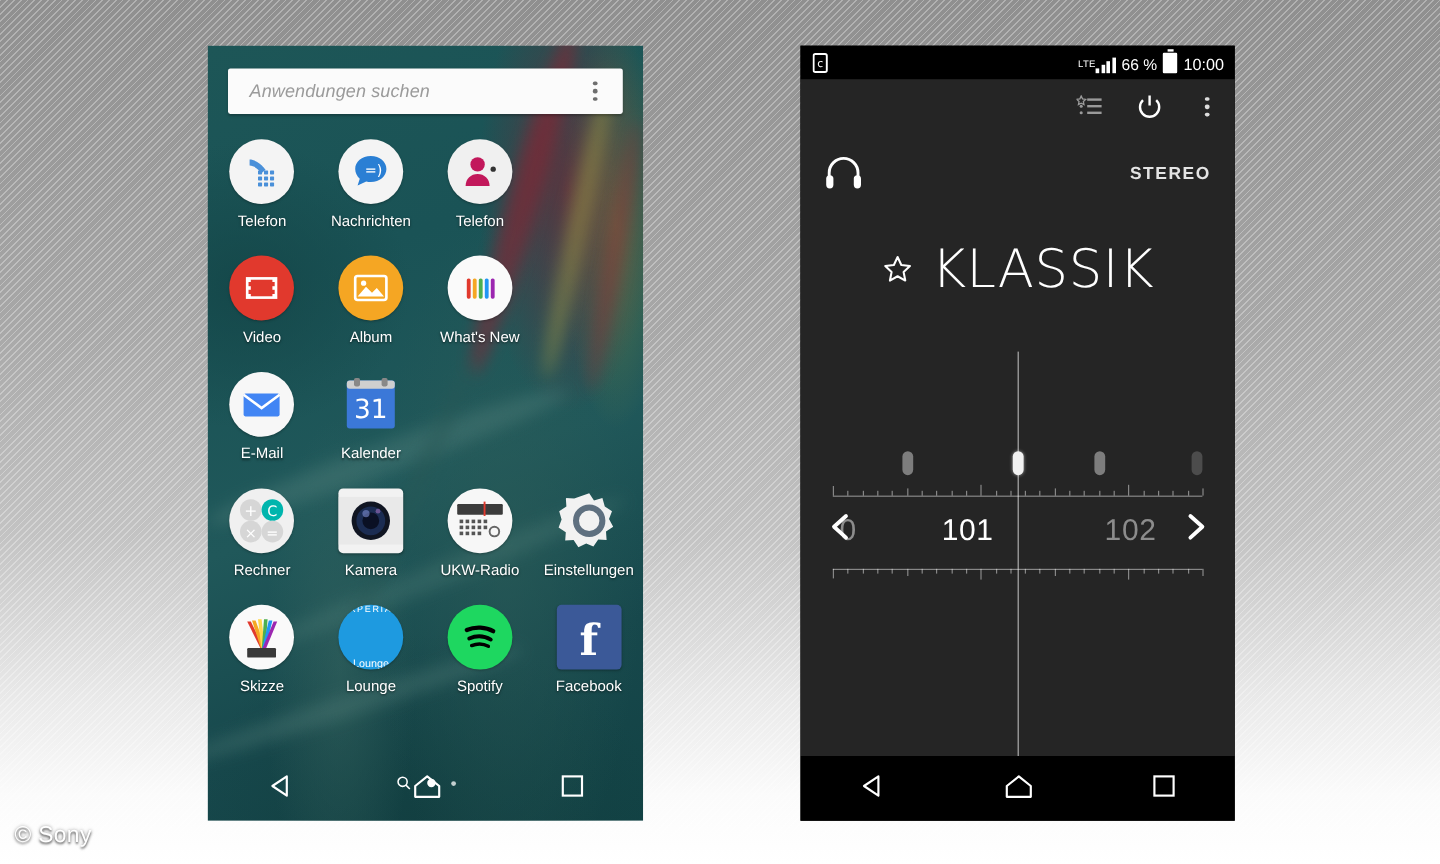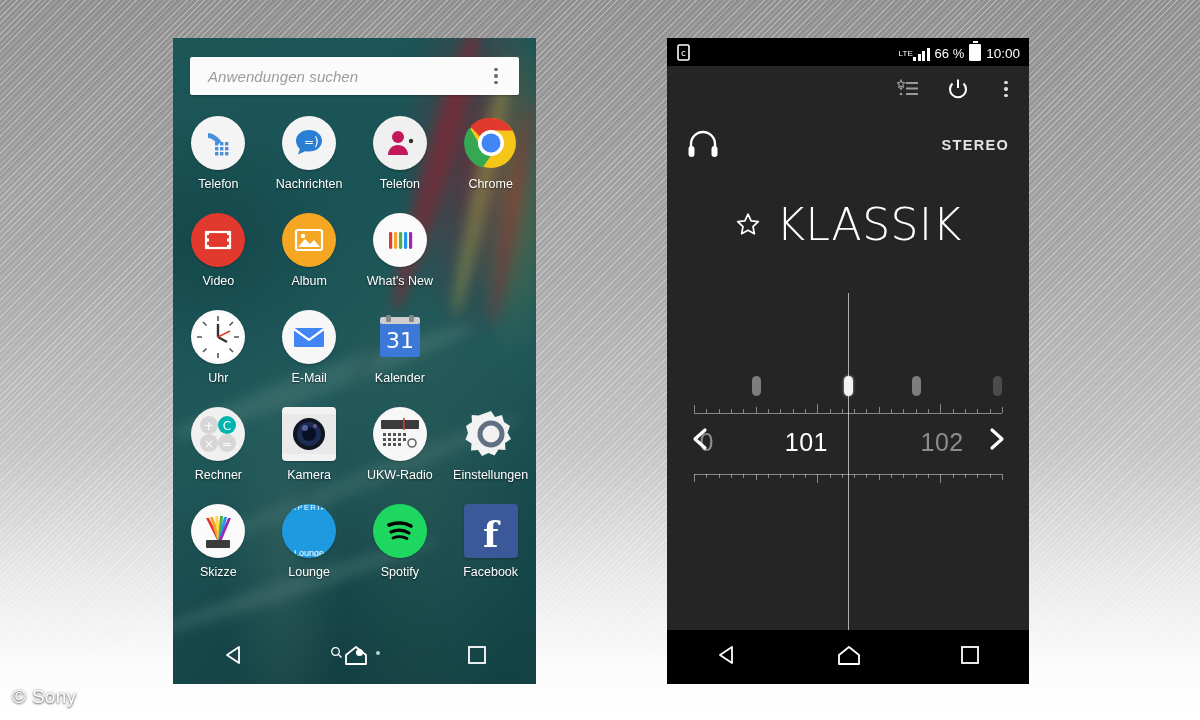--- a/index.html
+++ b/index.html
@@ -167,32 +167,20 @@
         <div class="ic" style="background:#f0f0f0;">
           <svg width="40" height="40" viewBox="0 0 40 40">
             <circle cx="18" cy="14" r="6" fill="#c2185b"></circle>
             <path d="M8 32c0-6 4.5-10 10-10s10 4 10 10z" fill="#c2185b"></path>
             <circle cx="31" cy="18" r="2.2" fill="#333"></circle>
           </svg>
         </div>
         <div class="lbl">Telefon</div>
       </div>
 
-      <div class="app">
-        <div class="ic" style="background:transparent;box-shadow:none;">
-          <svg width="54" height="54" viewBox="0 0 54 54">
-            <circle cx="27" cy="27" r="25" fill="#f5c518"></circle>
-            <path d="M27 2a25 25 0 0 1 21.6 12.5H27a12.5 12.5 0 0 0-10.8 6.2L6.3 10.5A25 25 0 0 1 27 2z" fill="#e1392d"></path>
-            <path d="M5.6 11.4l10.6 18.4A12.5 12.5 0 0 0 27 39.5l-8.5 12A25 25 0 0 1 5.6 11.4z" fill="#34a853"></path>
-            <circle cx="27" cy="27" r="13" fill="#fff"></circle>
-            <circle cx="27" cy="27" r="9.5" fill="#4285f4"></circle>
-          </svg>
-        </div>
-        <div class="lbl">Chrome</div>
-      </div>
     </div>
 
     <div class="arow">
 
       <div class="app">
         <div class="ic" style="background:#e1392d;">
           <svg width="34" height="34" viewBox="0 0 34 34">
             <rect x="5" y="9" width="24" height="16" fill="none" stroke="#fff" stroke-width="2.2"></rect>
             <g fill="#fff">
               <rect x="5" y="9" width="3" height="3"></rect>
@@ -228,41 +216,20 @@
               <rect x="21" y="9" width="3.2" height="17" rx="1.4" fill="#2196f3"></rect>
               <rect x="26" y="9" width="3.2" height="17" rx="1.4" fill="#9c27b0"></rect>
             </g>
           </svg>
         </div>
         <div class="lbl">What's New</div>
       </div>
     </div>
 
     <div class="arow">
-      <div class="app">
-        <div class="ic" style="background:#fafafa;">
-          <svg width="52" height="52" viewBox="0 0 52 52">
-            <circle cx="26" cy="26" r="23" fill="#fff"></circle>
-            <g stroke="#555" stroke-width="1.6">
-              <line x1="26" y1="5" x2="26" y2="10"></line>
-                <line x1="26" y1="42" x2="26" y2="47"></line>
-              <line x1="5" y1="26" x2="10" y2="26"></line>
-                <line x1="42" y1="26" x2="47" y2="26"></line>
-              <line x1="11" y1="11" x2="14.5" y2="14.5"></line>
-                <line x1="37.5" y1="37.5" x2="41" y2="41"></line>
-              <line x1="41" y1="11" x2="37.5" y2="14.5"></line>
-                <line x1="14.5" y1="37.5" x2="11" y2="41"></line>
-            </g>
-            <line x1="26" y1="26" x2="26" y2="13" stroke="#333" stroke-width="2.4"></line>
-            <line x1="26" y1="26" x2="35" y2="31" stroke="#333" stroke-width="2.4"></line>
-            <line x1="26" y1="26" x2="38" y2="20" stroke="#e1392d" stroke-width="1.5"></line>
-          </svg>
-        </div>
-        <div class="lbl">Uhr</div>
-      </div>
 
       <div class="app">
         <div class="ic" style="background:#f7f7f7;">
           <svg width="40" height="40" viewBox="0 0 40 40">
             <rect x="5" y="11" width="30" height="19" rx="1.5" fill="#4285f4"></rect>
             <path d="M5 12l15 11 15-11" fill="none" stroke="#fff" stroke-width="2.2"></path>
           </svg>
         </div>
         <div class="lbl">E-Mail</div>
       </div>

